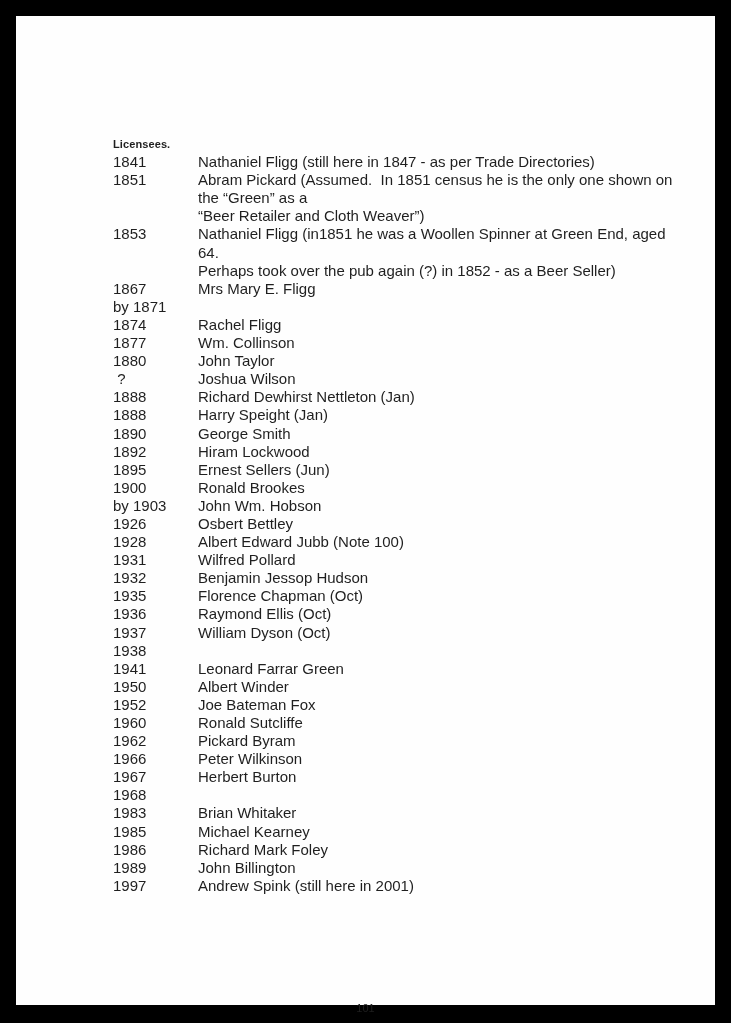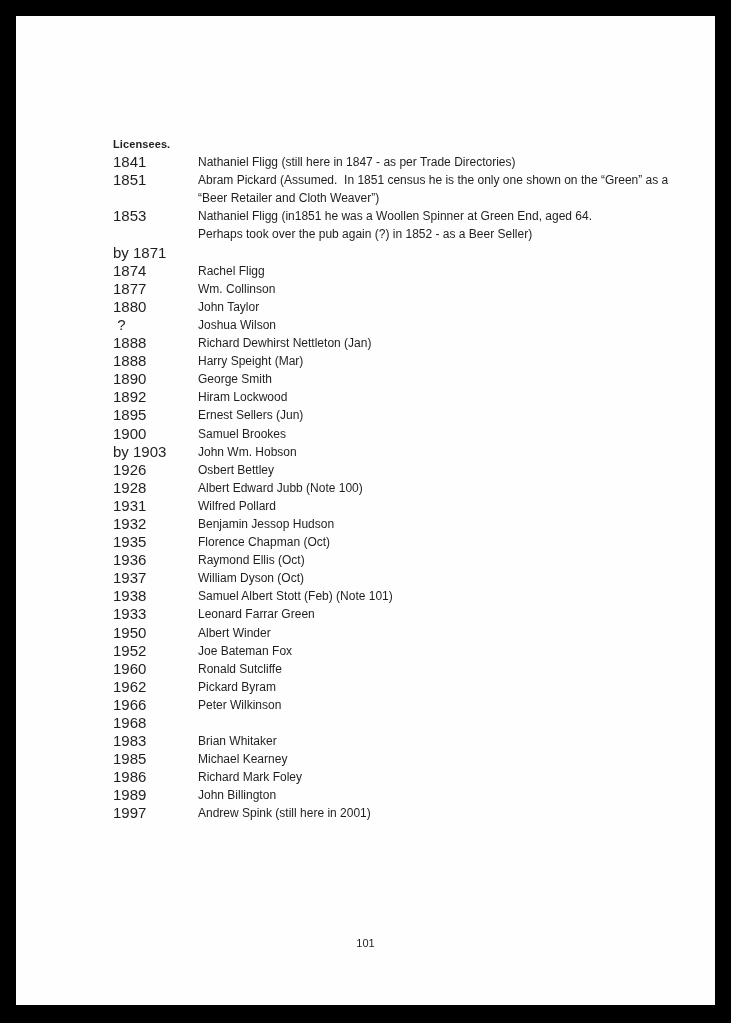--- a/index.html
+++ b/index.html
@@ -41,27 +41,27 @@
   }
   .row { display: flex; align-items: flex-start; }
   .year {
     flex: 0 0 85px;
     font-size: 15px;
     line-height: 18.1px;
     white-space: pre;
   }
   .name {
     flex: 1 1 auto;
-    font-size: 12px;
+    font-size: 15px;
     line-height: 18.1px;
     white-space: pre-wrap;
   }
   .page-number {
     position: absolute;
-    top: 920px;
+    top: 985px;
     left: 0;
     width: 100%;
     text-align: center;
     font-size: 11px;
     line-height: 14px;
   }
 </style>
 </head>
 <body>
 
@@ -75,20 +75,24 @@
         </div>
         <div class="row">
           <span class="year">1851</span>
           <div class="name"><div>Abram Pickard (Assumed.  In 1851 census he is the only one shown on the “Green” as a</div><div>“Beer Retailer and Cloth Weaver”)</div></div>
         </div>
         <div class="row">
           <span class="year">1853</span>
           <div class="name"><div>Nathaniel Fligg (in1851 he was a Woollen Spinner at Green End, aged 64.</div><div>Perhaps took over the pub again (?) in 1852 - as a Beer Seller)</div></div>
         </div>
         <div class="row">
+          <span class="year">1867</span>
+          <div class="name"><div>Mrs Mary E. Fligg</div></div>
+        </div>
+        <div class="row">
           <span class="year">by 1871</span>
         </div>
         <div class="row">
           <span class="year">1874</span>
           <div class="name"><div>Rachel Fligg</div></div>
         </div>
         <div class="row">
           <span class="year">1877</span>
           <div class="name"><div>Wm. Collinson</div></div>
         </div>
@@ -99,37 +103,37 @@
         <div class="row">
           <span class="year"> ?</span>
           <div class="name"><div>Joshua Wilson</div></div>
         </div>
         <div class="row">
           <span class="year">1888</span>
           <div class="name"><div>Richard Dewhirst Nettleton (Jan)</div></div>
         </div>
         <div class="row">
           <span class="year">1888</span>
-          <div class="name"><div>Harry Speight (Mar)</div></div>
+          <div class="name"><div>Harry Speight (Jan)</div></div>
         </div>
         <div class="row">
           <span class="year">1890</span>
           <div class="name"><div>George Smith</div></div>
         </div>
         <div class="row">
           <span class="year">1892</span>
           <div class="name"><div>Hiram Lockwood</div></div>
         </div>
         <div class="row">
           <span class="year">1895</span>
           <div class="name"><div>Ernest Sellers (Jun)</div></div>
         </div>
         <div class="row">
           <span class="year">1900</span>
-          <div class="name"><div>Samuel Brookes</div></div>
+          <div class="name"><div>Ronald Brookes</div></div>
         </div>
         <div class="row">
           <span class="year">by 1903</span>
           <div class="name"><div>John Wm. Hobson</div></div>
         </div>
         <div class="row">
           <span class="year">1926</span>
           <div class="name"><div>Osbert Bettley</div></div>
         </div>
         <div class="row">
@@ -151,24 +155,23 @@
         <div class="row">
           <span class="year">1936</span>
           <div class="name"><div>Raymond Ellis (Oct)</div></div>
         </div>
         <div class="row">
           <span class="year">1937</span>
           <div class="name"><div>William Dyson (Oct)</div></div>
         </div>
         <div class="row">
           <span class="year">1938</span>
-          <div class="name"><div>Samuel Albert Stott (Feb) (Note 101)</div></div>
-        </div>
-        <div class="row">
-          <span class="year">1933</span>
+        </div>
+        <div class="row">
+          <span class="year">1941</span>
           <div class="name"><div>Leonard Farrar Green</div></div>
         </div>
         <div class="row">
           <span class="year">1950</span>
           <div class="name"><div>Albert Winder</div></div>
         </div>
         <div class="row">
           <span class="year">1952</span>
           <div class="name"><div>Joe Bateman Fox</div></div>
         </div>
@@ -176,20 +179,24 @@
           <span class="year">1960</span>
           <div class="name"><div>Ronald Sutcliffe</div></div>
         </div>
         <div class="row">
           <span class="year">1962</span>
           <div class="name"><div>Pickard Byram</div></div>
         </div>
         <div class="row">
           <span class="year">1966</span>
           <div class="name"><div>Peter Wilkinson</div></div>
+        </div>
+        <div class="row">
+          <span class="year">1967</span>
+          <div class="name"><div>Herbert Burton</div></div>
         </div>
         <div class="row">
           <span class="year">1968</span>
         </div>
         <div class="row">
           <span class="year">1983</span>
           <div class="name"><div>Brian Whitaker</div></div>
         </div>
         <div class="row">
           <span class="year">1985</span>

